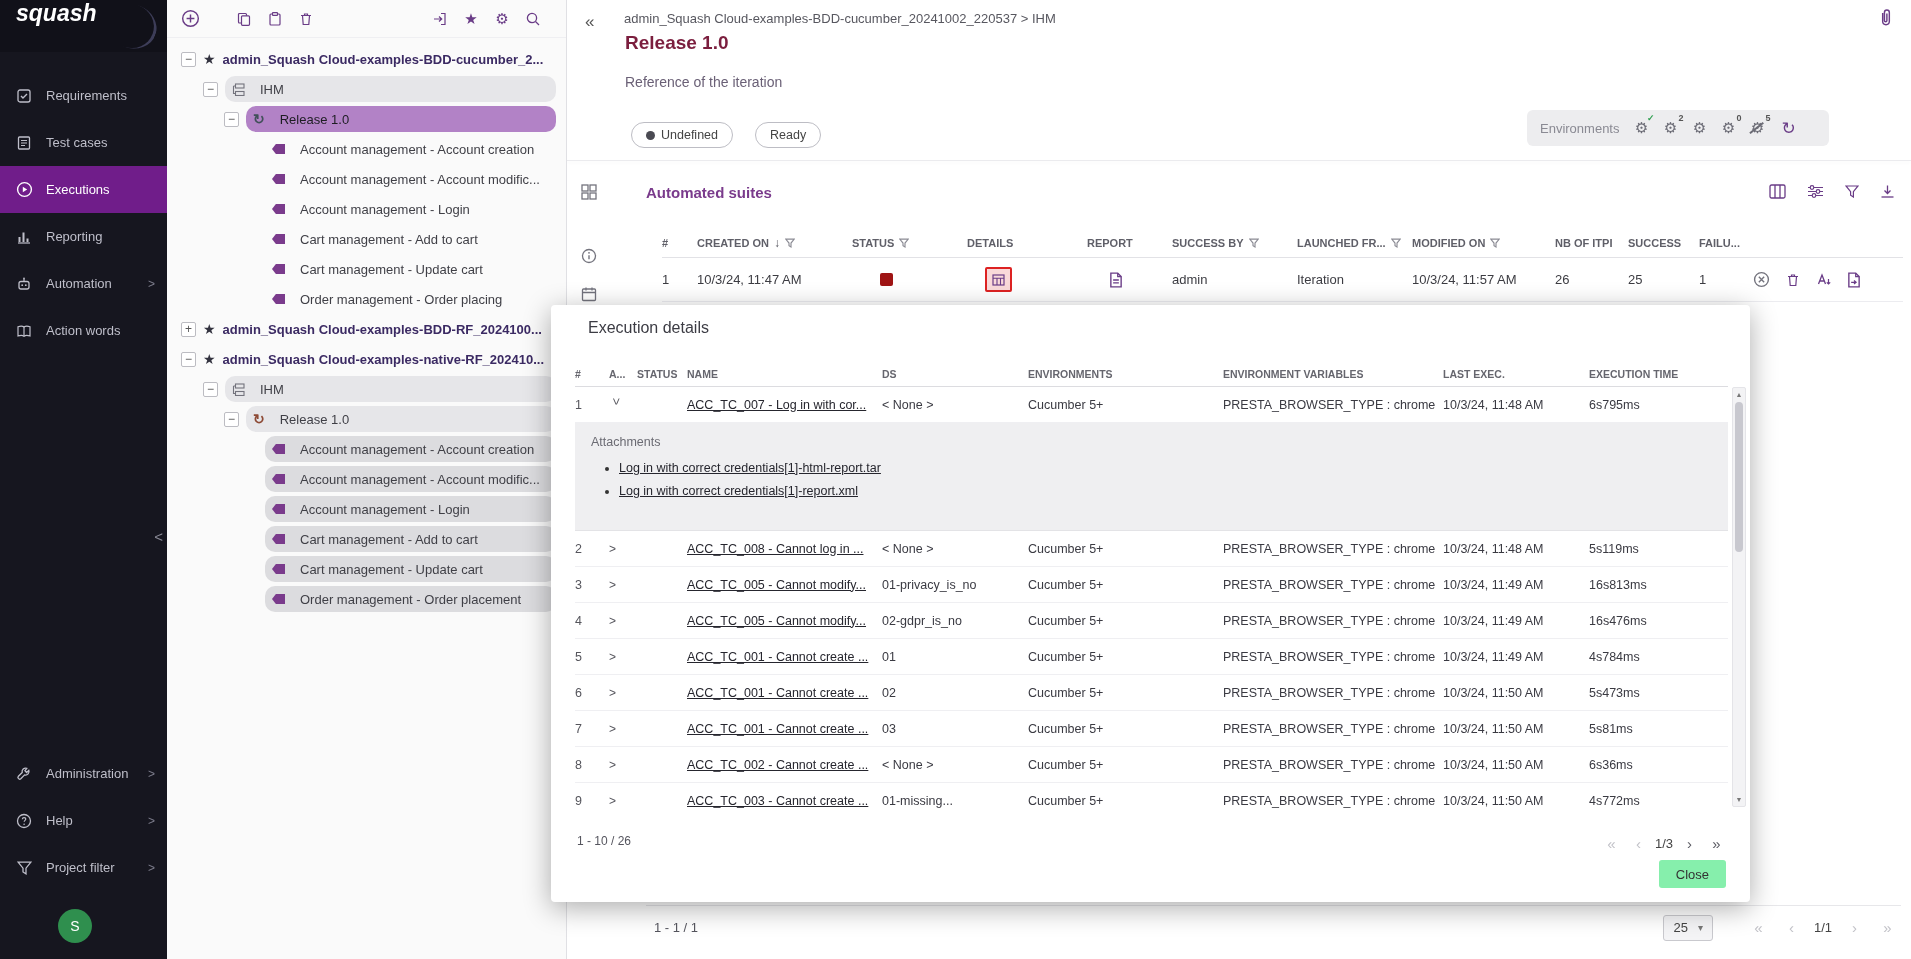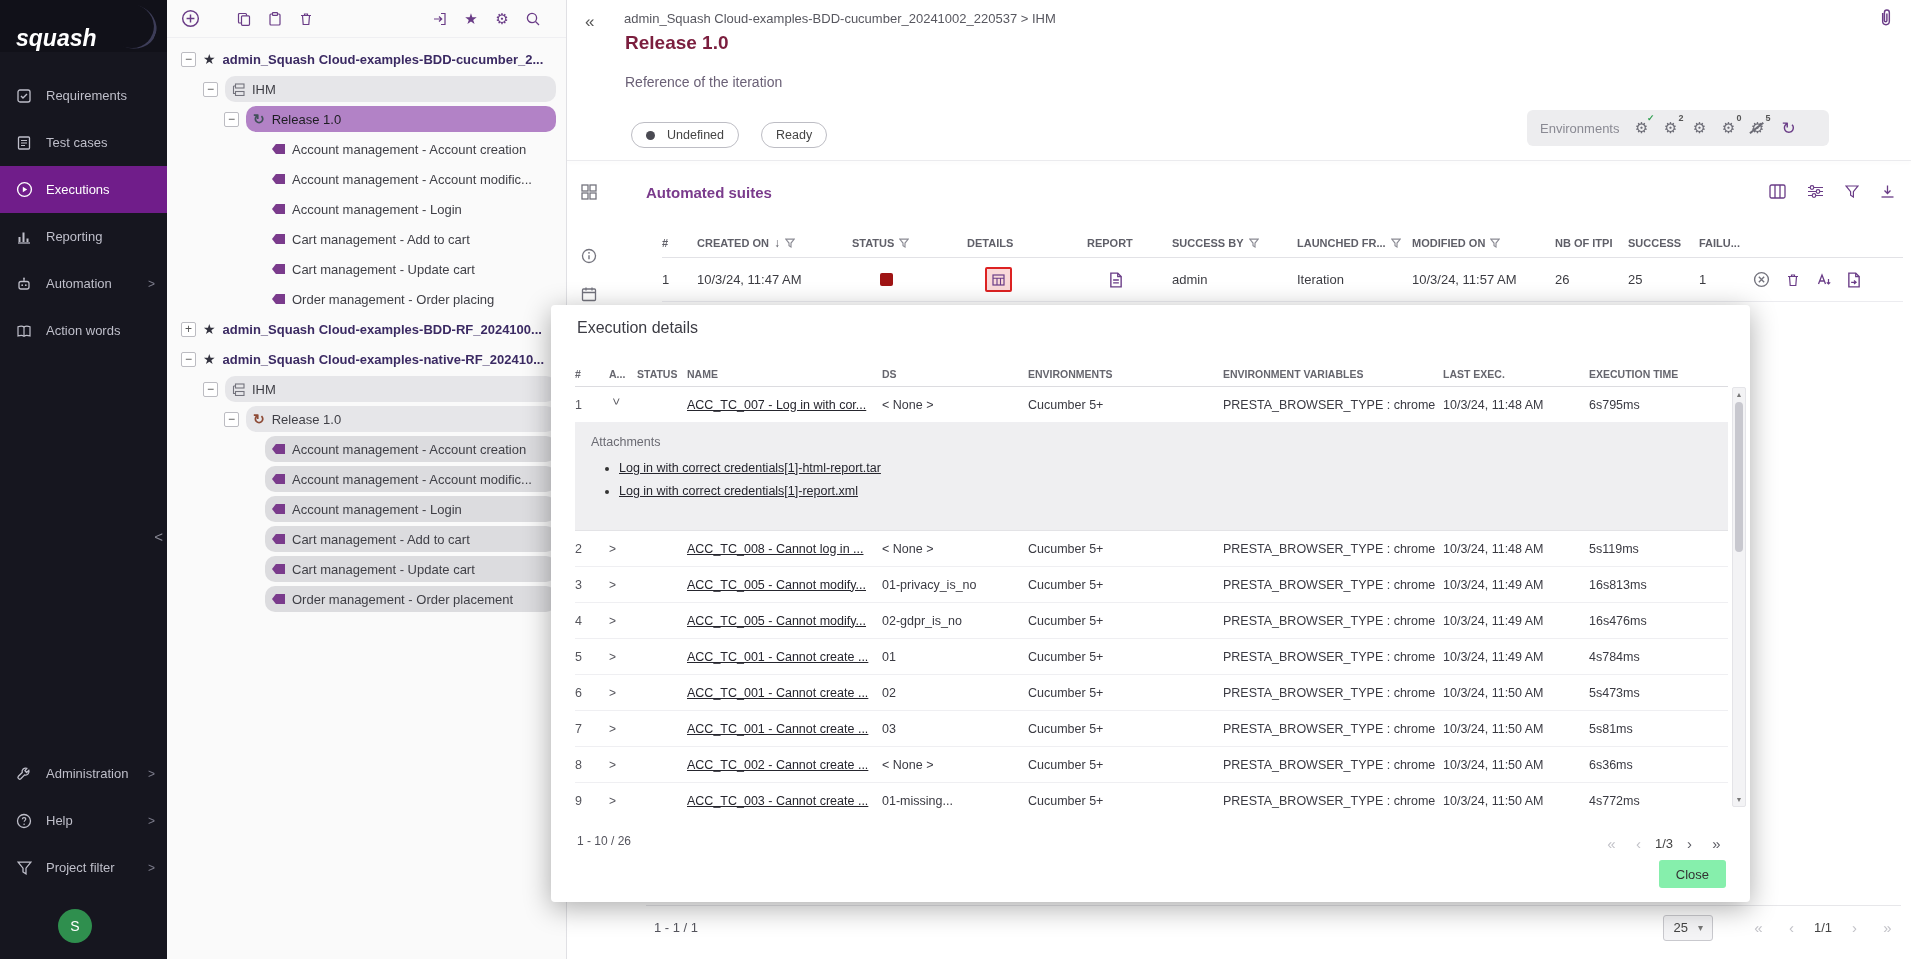--- a/index.html
+++ b/index.html
@@ -4,21 +4,21 @@
 <style>
   *{margin:0;padding:0;box-sizing:border-box}
   html,body{width:1911px;height:959px;font-family:"Liberation Sans",sans-serif;font-size:13px;color:#333;background:#fff;overflow:hidden}
   .screen{position:relative;width:1911px;height:959px;overflow:hidden}
   svg{display:block}
   .ic{color:#6a3c87}
   .ic-gray{color:#73737d}
 
   
   .sidebar{position:absolute;left:0;top:0;bottom:0;width:167px;background:#16161f;color:#bfbfca;z-index:3}
-  .logo{height:52px;display:flex;align-items:flex-end;padding-left:16px;font-style:italic;font-weight:bold;font-size:23px;color:#fff;background:#111119;position:relative;overflow:hidden}
+  .logo{height:52px;display:flex;align-items:flex-start;padding-left:16px;font-style:italic;font-weight:bold;font-size:23px;color:#fff;background:#111119;position:relative;overflow:hidden}
   .logo .swoosh{position:absolute;right:10px;top:4px;width:52px;height:44px;border-right:3px solid #3d3d58;border-radius:50%;transform:rotate(20deg)}
   .nav{margin-top:20px}
   .nav-item{height:47px;display:flex;align-items:center;gap:13px;padding:0 15px;position:relative;font-size:13px;cursor:pointer}
   .nav-item.active{background:#701d8a;color:#fff}
   .nav-item .chev{position:absolute;right:12px;font-size:12px;color:#7d7d8c}
   .nav-icon{width:18px;height:18px;display:flex;align-items:center;justify-content:center;flex:none}
   .sb-collapse{position:absolute;right:4px;top:528px;color:#8a8a96;font-size:15px;cursor:pointer}
   .sb-footer{position:absolute;left:0;right:0;bottom:0;padding-bottom:6px}
   .avatar{width:34px;height:34px;border-radius:50%;background:#2f8f4e;color:#fff;display:flex;align-items:center;justify-content:center;font-size:14px;margin:18px 0 10px 58px;cursor:pointer}
 
@@ -26,42 +26,42 @@
   .tree-panel{position:absolute;left:167px;top:0;bottom:0;width:400px;background:#fafafa;border-right:1px solid #e0e0e4;z-index:2}
   .tree-toolbar{height:38px;display:flex;align-items:center;padding:0 22px 0 12px;gap:9px;border-bottom:1px solid #efeff2}
   .ticon{width:22px;height:22px;display:flex;align-items:center;justify-content:center;color:#6a3c87;cursor:pointer;font-size:15px}
   .tsp{flex:1}
   .tree{padding-top:6px}
   .trow{height:30px;display:flex;align-items:center;gap:7px;padding-right:10px;cursor:pointer}
   .lvl0{padding-left:14px}.lvl1{padding-left:36px}.lvl2{padding-left:57px}.lvl3{padding-left:98px}
   .tgl{width:15px;height:15px;border:1px solid #bcbcc2;background:#fff;color:#555;font-size:12px;line-height:12px;text-align:center;border-radius:2px;flex:none;cursor:pointer}
   .tgl.minus::before{content:"−"}
   .tgl.plus::before{content:"+"}
-  .rowbody{flex:1;display:flex;align-items:center;gap:7px;height:26px;border-radius:10px;padding:0 7px;overflow:hidden}
+  .rowbody{flex:1;display:flex;align-items:center;gap:15px;height:26px;border-radius:10px;padding:0 7px;overflow:hidden}
   .rowbody.gray{background:#e6e6e9}
   .rowbody.graysel{background:#dcdcdf}
   .rowbody.purple{background:#b282c6}
   .t-label{white-space:nowrap;overflow:hidden;color:#3f3f46}
   .t-label.proj{color:#3b2a63;font-weight:bold}
   .rowbody.purple .t-label{color:#1d1d22}
   .t-star{color:#33333f;font-size:14px;flex:none}
   .tag-ic{width:13px;height:10px;background:#7a3b8c;clip-path:polygon(0 50%,30% 0,100% 0,100% 100%,30% 100%);flex:none}
   .it-ic{font-size:14px;font-weight:bold;flex:none;line-height:1}
   .it-dark{color:#41505a}
   .it-red{color:#8d4a35}
 
   
   .content{position:absolute;left:567px;top:0;right:0;height:959px;background:#fff;z-index:1}
   .collapse-btn{position:absolute;left:18px;top:12px;font-size:17px;color:#555;cursor:pointer}
   .breadcrumb{position:absolute;left:57px;top:11px;font-size:13px;color:#57575f}
   .page-title{position:absolute;left:58px;top:32px;font-size:19px;font-weight:bold;color:#7b1e3e}
   .subtitle{position:absolute;left:58px;top:74px;font-size:14px;color:#6a6076}
   .paperclip{position:absolute;right:16px;top:8px;cursor:pointer}
   .chips{position:absolute;left:64px;top:122px;display:flex;gap:22px}
-  .chip{display:inline-flex;align-items:center;gap:12px;height:26px;padding:0 14px;border:1px solid #bdbdc4;border-radius:14px;font-size:12.5px;color:#444;background:#fff;cursor:pointer}
+  .chip{display:inline-flex;align-items:center;gap:6px;height:26px;padding:0 14px;border:1px solid #bdbdc4;border-radius:14px;font-size:12.5px;color:#444;background:#fff;cursor:pointer}
   .chip .dot{width:9px;height:9px;border-radius:50%;background:#4a4a52}
   .hdr-divider{position:absolute;left:0;right:0;top:160px;border-top:1px solid #ebebee;box-shadow:0 2px 3px rgba(0,0,0,.04)}
   .env-pill{position:absolute;left:960px;top:110px;width:302px;height:36px;background:#ededef;border-radius:6px;display:flex;align-items:center;gap:11px;padding:0 13px}
   .env-label{color:#8a8a93;font-size:13px;margin-right:2px}
   .gear{position:relative;font-size:15px;color:#6b6b75;width:18px;text-align:center;cursor:pointer;font-style:normal}
   .gear sup{position:absolute;top:-6px;right:-4px;font-size:9px;color:#555;font-weight:bold}
   .gear.check sup{color:#2e9e4f}
   .gear.off::after{content:"";position:absolute;left:0;top:8px;width:17px;height:1.6px;background:#6b6b75;transform:rotate(-38deg)}
   .refresh{font-size:17px;color:#6a3c87;margin-left:4px;cursor:pointer;font-style:normal}
   .rail-ic{position:absolute;left:14px;cursor:pointer}
@@ -86,21 +86,21 @@
   .content-footer{position:absolute;left:79px;right:10px;top:905px;height:44px;border-top:1px solid #e7e7ea;display:flex;align-items:center;color:#55555e}
   .cf-range{margin-left:8px;font-size:13px}
   .cf-right{margin-left:auto;display:flex;align-items:center;gap:6px}
   .select-box{display:flex;align-items:center;gap:10px;border:1px solid #c9c9ce;background:#f4f4f6;height:26px;padding:0 9px;border-radius:3px;color:#444;cursor:pointer;margin-right:26px}
   .pgbtn{width:27px;text-align:center;color:#5c5c64;font-size:15px;cursor:pointer}
   .pgbtn.disabled{color:#c2c2c8}
   .pglabel{font-size:13px;color:#444;padding:0 3px}
 
   
   .dialog{position:absolute;left:551px;top:305px;width:1199px;height:597px;background:#fff;border-radius:4px;box-shadow:0 6px 28px rgba(0,0,0,.33);z-index:10}
-  .dlg-title{position:absolute;left:26px;top:14px;font-size:16px;color:#3c3c44}
+  .dlg-title{position:absolute;left:37px;top:14px;font-size:16px;color:#3c3c44}
   .dtable{position:absolute;left:24px;right:22px;top:56px}
   .drow{display:grid;grid-template-columns:34px 28px 50px 195px 146px 195px 220px 146px 130px;align-items:center;height:36px;border-bottom:1px solid #efeff2;font-size:12.5px;color:#3a3a42}
   .dhead{height:26px;border-bottom:1px solid #dcdce0;color:#66666e;font-size:10.5px;font-weight:bold}
   .dbody{height:422px;overflow:hidden;position:relative}
   .c-num{color:#55555c}
   .c-chev{color:#55555c;font-size:12px;cursor:pointer;display:inline-block;width:14px}
   .c-chev.open{transform:rotate(90deg)}
   .c-name{color:#26262e;text-decoration:underline;cursor:pointer;white-space:nowrap;overflow:hidden;padding-right:8px}
   .c-txt{white-space:nowrap;overflow:hidden}
   .attach{background:#efeff1;border-bottom:1px solid #e3e3e6;padding:12px 0 12px 16px;height:108px}

